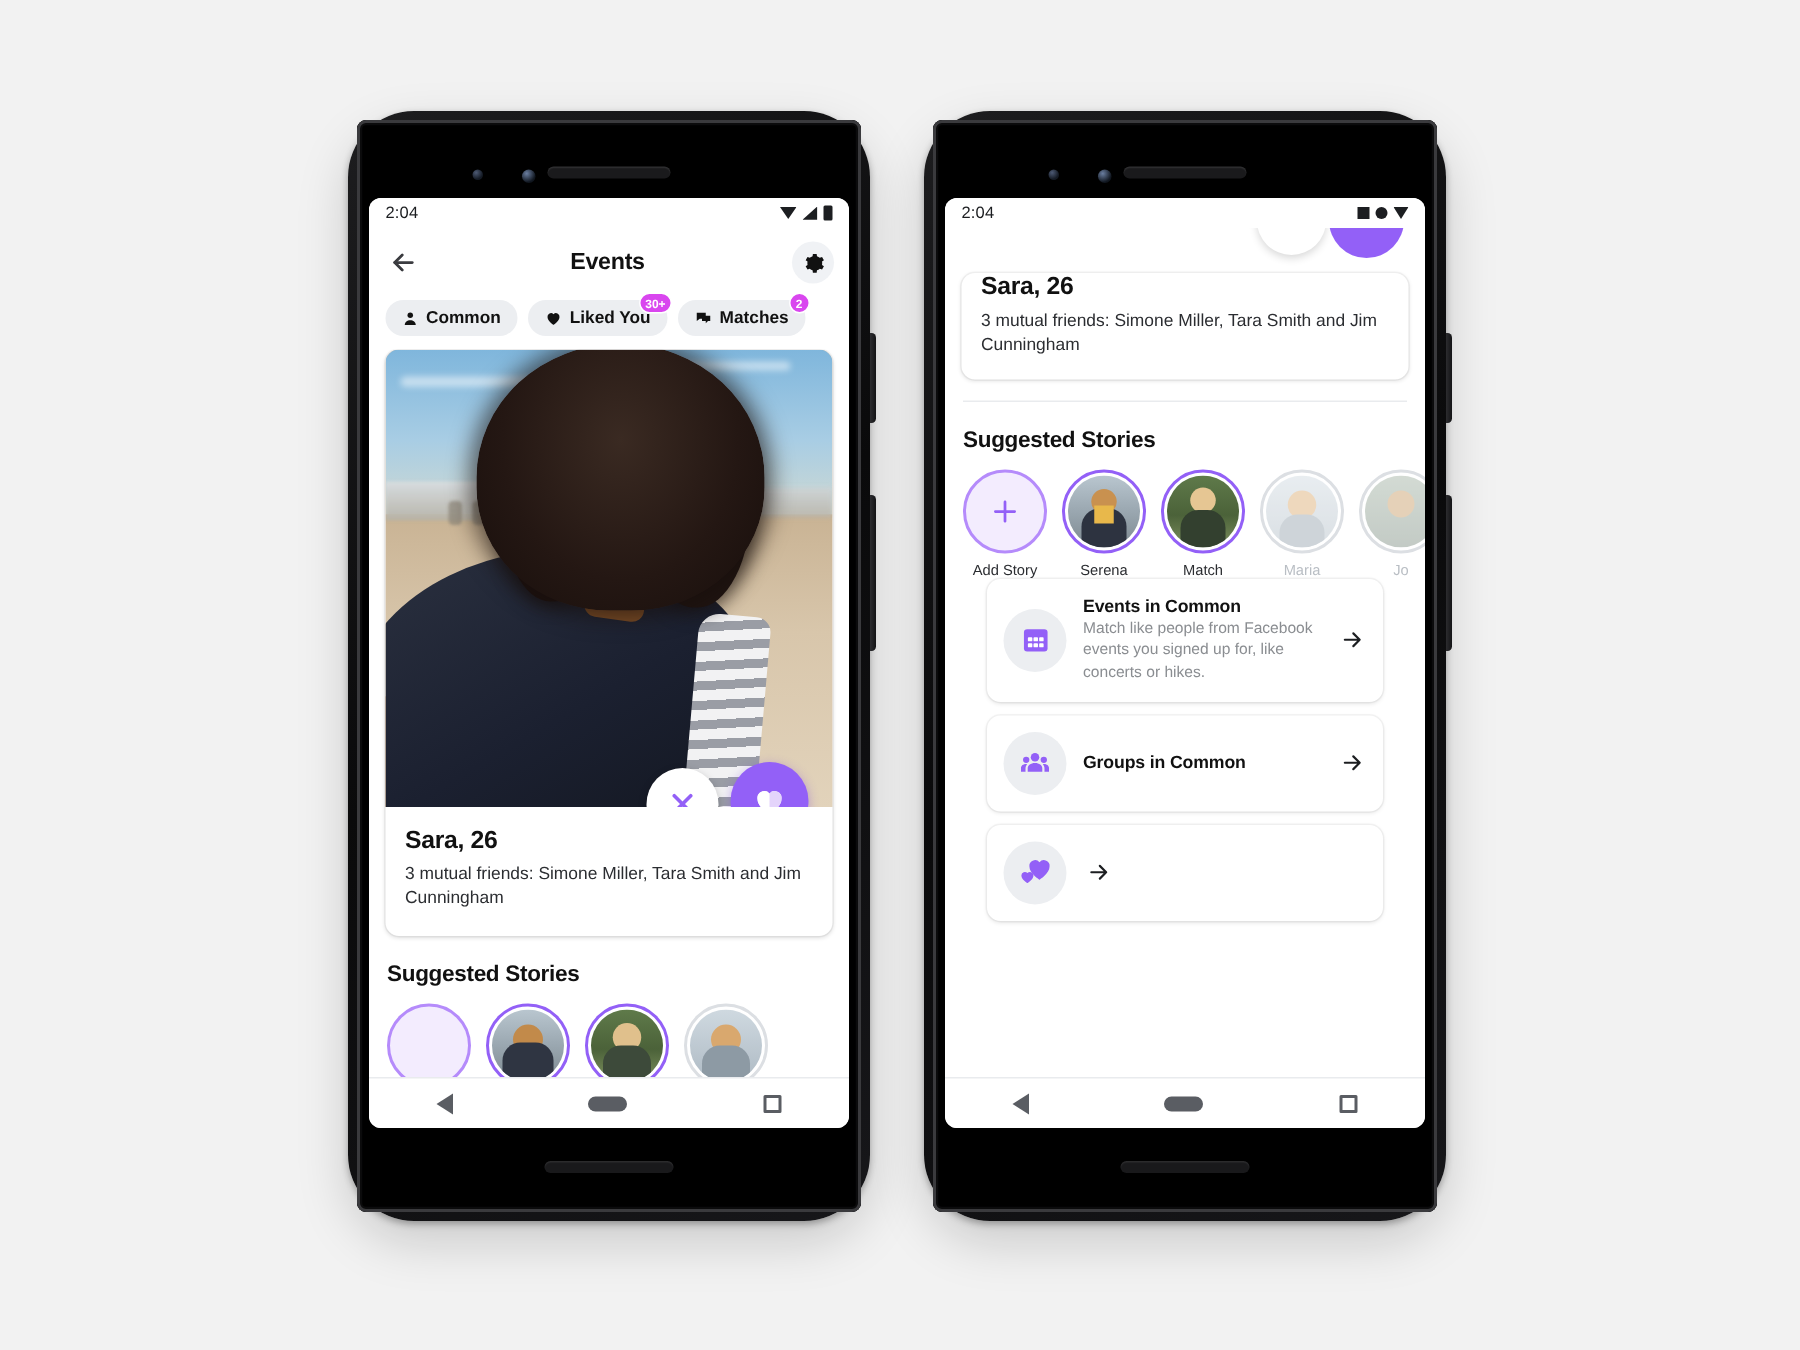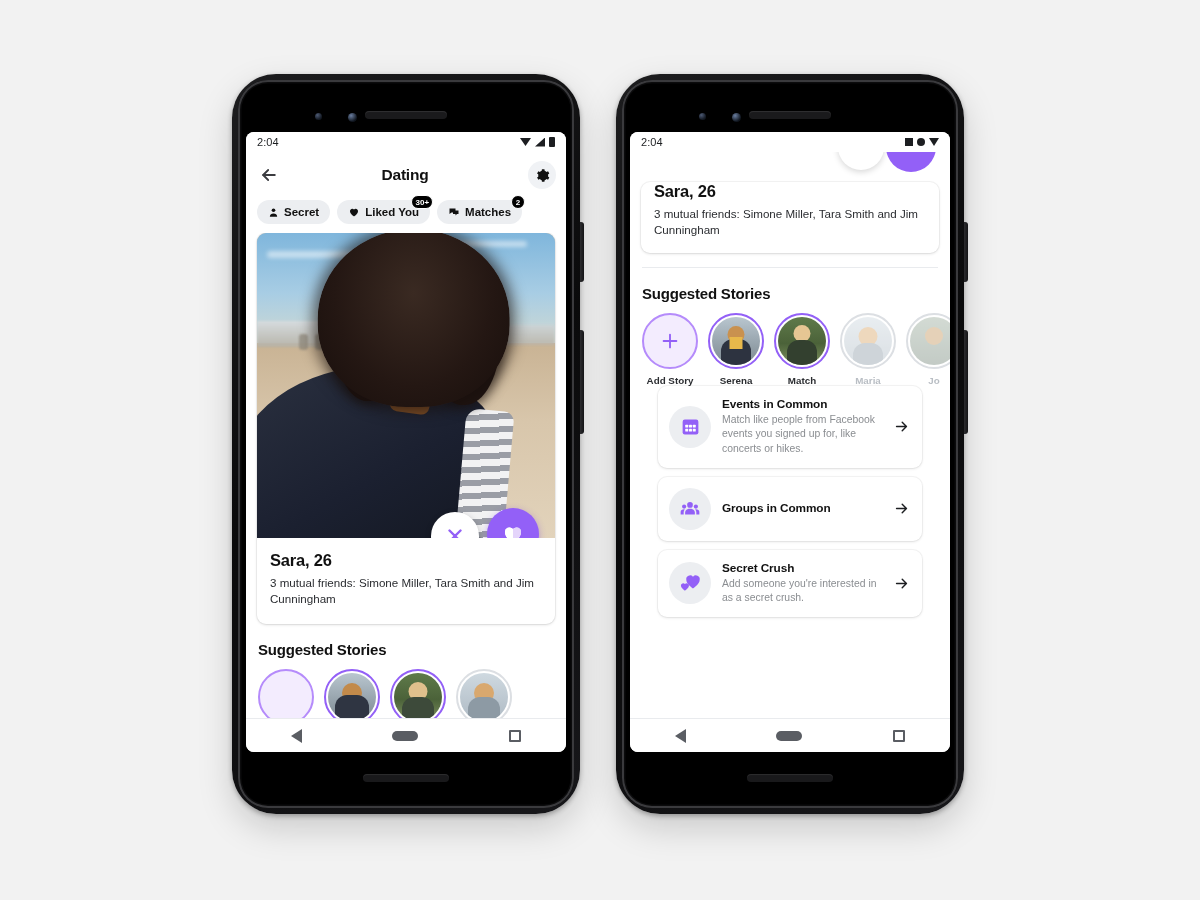--- a/index.html
+++ b/index.html
@@ -18,21 +18,21 @@
     border-radius: 44px;
     background: linear-gradient(145deg,#1d1d1f 0%,#0a0a0b 48%,#17171a 100%);
     box-shadow: 0 2px 5px rgba(0,0,0,.30), 0 14px 34px rgba(0,0,0,.17);
     padding: 6px;
   }
   .phone.p1 { left: 232px; top: 74px; }
   .phone.p2 { left: 616px; top: 74px; }
   .phone-inner {
     position: relative;
     width: 100%; height: 100%;
-    border-radius: 30px;
+    border-radius: 6px;
     background: #000;
     box-shadow: inset 0 0 0 2px #3a3a3d, inset 0 0 0 3.5px #0b0b0c;
     overflow: hidden;
   }
   .sensor { position: absolute; border-radius: 50%; }
   .sensor.a { width: 7px; height: 7px; left: 77px; top: 33px;
     background: radial-gradient(circle at 35% 30%, #4d5a74 0%, #141a24 65%); }
   .sensor.b { width: 9px; height: 9px; left: 110px; top: 33px;
     background: radial-gradient(circle at 35% 30%, #6a7ea0 0%, #10161f 68%); }
   .earpiece {
@@ -91,21 +91,21 @@
   
   .pill-row { display: flex; gap: 7px; padding: 2px 11px 9px; background: #fff; }
   .pill {
     position: relative; display: flex; align-items: center; gap: 5px;
     background: #eceef1; border-radius: 16px; padding: 6px 11px;
     font-size: 11.5px; font-weight: bold; color: #111; white-space: nowrap;
   }
   .pill .glyph { display: flex; align-items: center; color: #111; }
   .badge {
     position: absolute; top: -5px; right: -3px;
-    background: #000000; color: #fff; font-size: 8px; font-weight: bold;
+    background: #d946ef; color: #fff; font-size: 8px; font-weight: bold;
     border-radius: 9px; min-width: 16px; height: 14px; padding: 0 3px;
     display: flex; align-items: center; justify-content: center;
     border: 1.5px solid #fff;
   }
   .badge.sm { min-width: 14px; }
 
   
   .body { flex: 1; overflow: hidden; position: relative; background: #fff; }
 
   
@@ -189,21 +189,21 @@
     box-shadow: 0 2px 7px rgba(122,66,224,.42); }
 
   .card-info { padding: 13px 13px 16px; }
   .card-name { font-size: 16.5px; font-weight: bold; color: #111;
     letter-spacing: -.2px; margin-bottom: 5px; }
   .card-sub { font-size: 11.6px; color: #2b2d31; line-height: 1.42; }
 
   
   .section-title { font-size: 15px; font-weight: bold; color: #111;
     letter-spacing: -.2px; padding: 17px 12px 11px; }
-  .stories-row { display: flex; gap: 10px; padding: 0 12px; font-weight: bold; }
+  .stories-row { display: flex; gap: 10px; padding: 0 12px; }
   .story { width: 56px; flex: 0 0 56px; text-align: center; }
   .story-ring { width: 56px; height: 56px; border-radius: 50%;
     border: 2px solid #9360f7; padding: 2px; background: #fff; }
   .story-ring.gray { border-color: #dcdfe3; }
   .story-ring.add { border-color: #b58bfb; background: #f3ecfe;
     display: flex; align-items: center; justify-content: center; }
   .story-av { width: 100%; height: 100%; border-radius: 50%; overflow: hidden;
     position: relative; }
   .story-label { font-size: 9.8px; color: #2b2d31; margin-top: 6px;
     white-space: nowrap; overflow: hidden; text-overflow: clip; }
@@ -282,38 +282,38 @@
           </div>
         </div>
 
         <div class="app-header">
           <div class="back-arrow">
             <svg width="20" height="20" viewBox="0 0 24 24" fill="none" stroke="currentColor" stroke-width="2.2" stroke-linecap="round" stroke-linejoin="round">
                 <path d="M19 12H5"></path>
                 <path d="M11 18l-6-6 6-6"></path>
               </svg>
           </div>
-          <div class="app-title">Dating</div>
+          <div class="app-title">Events</div>
           <div class="gear-btn">
             <svg width="15" height="15" viewBox="0 0 24 24" fill="#111">
                 <path d="M12 8a4 4 0 100 8 4 4 0 000-8zm0 6a2 2 0 110-4 2 2 0 010 4z"></path>
                 <path d="M21 12c0-.6-.06-1.18-.17-1.74l2.02-1.5-2-3.46-2.38.94a8.9 8.9 0 00-3.01-1.74L15.1 2h-4l-.36 2.5a8.9 8.9 0 00-3.01 1.74l-2.38-.94-2 3.46 2.02 1.5c-.11.56-.17 1.14-.17 1.74s.06 1.18.17 1.74l-2.02 1.5 2 3.46 2.38-.94a8.9 8.9 0 003.01 1.74L11.1 22h4l.36-2.5a8.9 8.9 0 003.01-1.74l2.38.94 2-3.46-2.02-1.5c.11-.56.17-1.14.17-1.74z"></path>
               </svg>
           </div>
         </div>
 
         <div class="pill-row">
           <div class="pill">
             <span class="glyph">
               <svg width="11" height="11" viewBox="0 0 24 24" fill="currentColor">
                   <circle cx="12" cy="7" r="4"></circle>
                   <path d="M4 21c0-4.4 3.6-7 8-7s8 2.6 8 7z"></path>
                 </svg>
             </span>
-            <span>Secret</span>
+            <span>Common</span>
           </div>
           <div class="pill">
             <span class="glyph">
               <svg width="12" height="12" viewBox="0 0 24 24" fill="currentColor">
                   <path d="M12 21s-8-4.9-8-10.4A4.6 4.6 0 0112 7a4.6 4.6 0 018 3.6C20 16.1 12 21 12 21z"></path>
                 </svg>
             </span>
             <span>Liked You</span>
             <span class="badge">30+</span>
           </div>
@@ -551,24 +551,20 @@
               </div>
             </div>
 
             <div class="disc-card">
               <div class="disc-icon">
                 <svg width="23" height="23" viewBox="0 0 24 24" fill="#9360f7">
                     <path d="M6.2 19.5S2 17 2 14.2a2.4 2.4 0 014.2-1.6 2.4 2.4 0 014.2 1.6c0 2.8-4.2 5.3-4.2 5.3z"></path>
                     <path d="M14.6 17.2s-7-4.3-7-9A4 4 0 0114.6 5a4 4 0 017 3.2c0 4.7-7 9-7 9z"></path>
                   </svg>
               </div>
-              <div class="disc-text">
-                <div class="disc-title">Secret Crush</div>
-                <div class="disc-desc">Add someone you're interested in as a secret crush.</div>
-              </div>
               <div class="disc-arrow">
                 <svg width="17" height="17" viewBox="0 0 24 24" fill="none" stroke="currentColor" stroke-width="2" stroke-linecap="round" stroke-linejoin="round">
                     <path d="M5 12h14M13 6l6 6-6 6"></path>
                   </svg>
               </div>
             </div>
 
           </div>
         </div>
 

